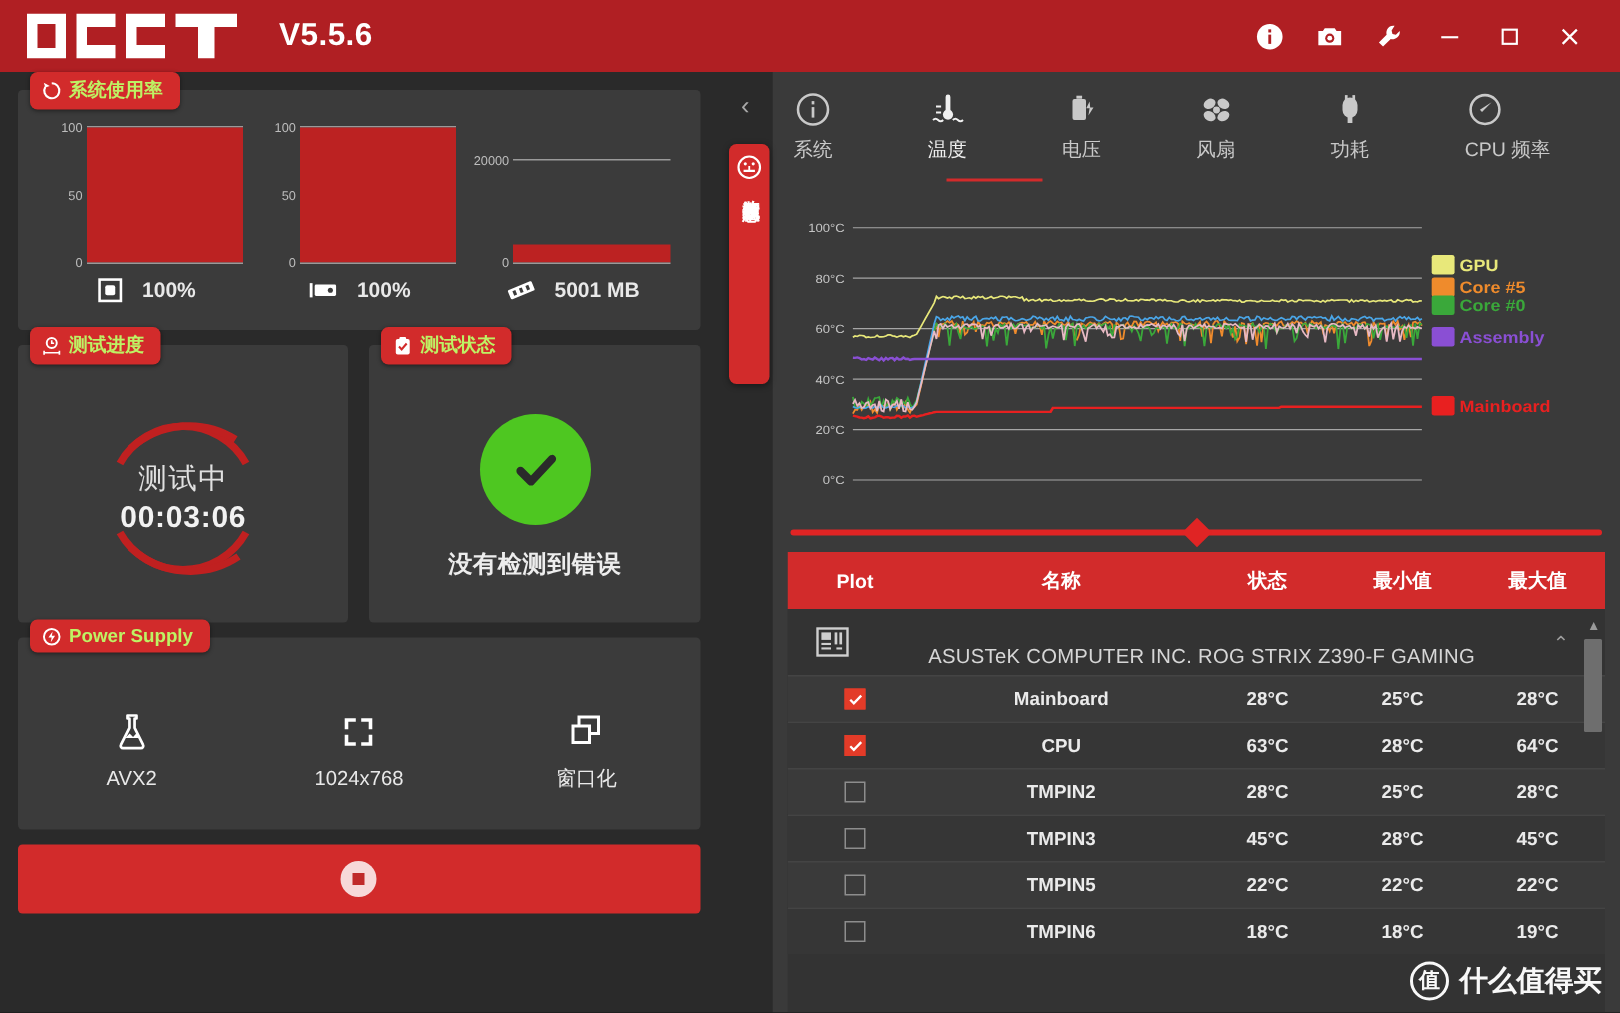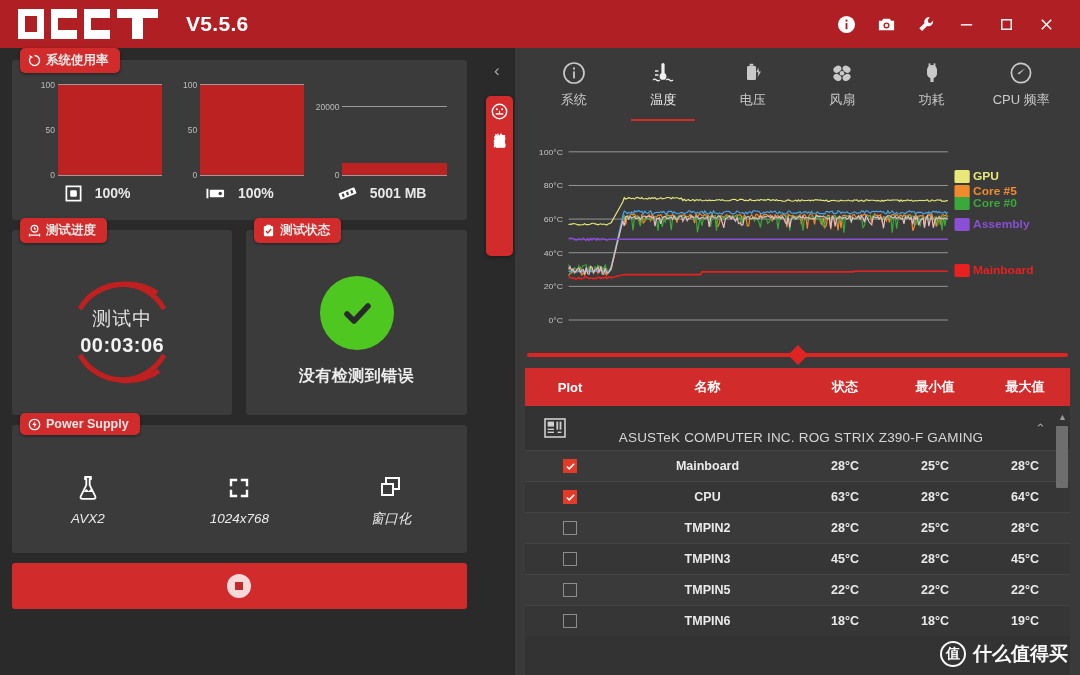--- a/index.html
+++ b/index.html
@@ -38,21 +38,21 @@
   .left-col {
     width: 525px; padding: 12px 12px 0 12px;
     display: flex; flex-direction: column; gap: 10px;
     background: #2a2a2a;
   }
   .panel {
     background: #3b3b3b; border-radius: 3px; position: relative;
   }
   .badge {
     position: absolute; top: -12px; left: 8px;
-    background: #d22b2b; color: #e5e5e5;
+    background: #d22b2b; color: #bef264;
     font-size: 12.5px; font-weight: 600;
     padding: 4px 11px 4px 8px; border-radius: 5px;
     display: flex; align-items: center; gap: 5px;
     box-shadow: 0 1px 3px rgba(0,0,0,.45);
     z-index: 3; white-space: nowrap;
   }
   .badge svg { flex: none; }
 
   
   .usage-panel { height: 160px; padding: 24px 14px 10px 14px; }
@@ -88,21 +88,21 @@
   .spin-time { color: #f2f2f2; font-size: 20px; font-weight: 700; z-index: 2; margin-top: 2px; letter-spacing: .5px;}
   .status-box { height: 100%; display: flex; flex-direction: column; align-items: center; justify-content: center; gap: 16px; }
   .check-circle {
     width: 74px; height: 74px; border-radius: 50%;
     background: #4ec721; display: flex; align-items: center; justify-content: center;
   }
   .status-text { color: #ededed; font-size: 16px; font-weight: 600; letter-spacing: .5px; }
 
   
   .opts-panel { height: 128px; padding-top: 22px; }
-  .opts-row { display: flex; height: 100%; align-items: center; font-style: italic; }
+  .opts-row { display: flex; height: 100%; align-items: center; }
   .opt {
     flex: 1; display: flex; flex-direction: column; align-items: center; gap: 9px;
     color: #e6e6e6; font-size: 13.5px;
   }
   .opt-label { color: #e9e9e9; }
 
   .stop-btn {
     height: 46px; background: #d22b2b; border-radius: 3px;
     display: flex; align-items: center; justify-content: center;
     cursor: pointer; margin-bottom: 12px;
@@ -129,21 +129,21 @@
   }
   .vtab-text {
     writing-mode: vertical-rl; color: #fff; font-size: 11.5px;
     font-weight: 600; letter-spacing: .5px;
   }
 
   
   .right-col { flex: 1; background: #3a3a3a; display: flex; flex-direction: column; }
   .tabs { display: flex; padding: 12px 14px 0 14px; gap: 0; }
   .tab {
-    flex: 1; display: flex; flex-direction: column; align-items: center;
+    flex: 1; display: flex; flex-direction: column; 
     gap: 5px; padding-bottom: 7px; cursor: pointer; position: relative;
     color: #c9c9c9; font-size: 13px;
   }
   .tab.active { color: #f0f0f0; }
   .tab.active .tab-underline {
     position: absolute; bottom: 0; left: 14%; right: 14%;
     height: 2.5px; background: #d22b2b;
   }
 
   .chart-area { position: relative; height: 215px; margin: 6px 10px 0 10px; }

